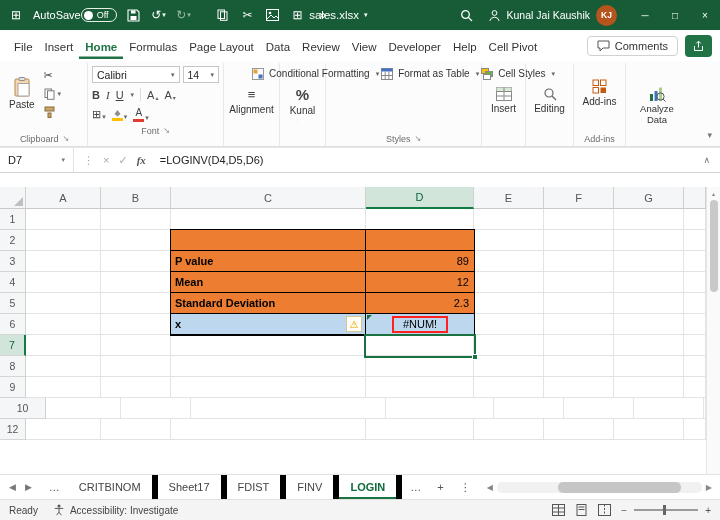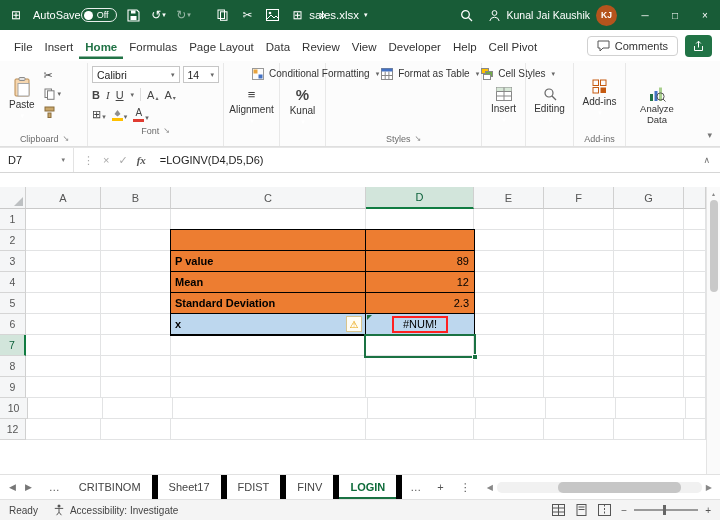--- a/index.html
+++ b/index.html
@@ -634,21 +634,21 @@
             <div class="cell" style="width: 75px;"></div>
             <div class="cell" style="width: 70px;"></div>
             <div class="cell" style="width: 195px;"></div>
             <div class="cell" style="width: 108px;"></div>
             <div class="cell" style="width: 70px;"></div>
             <div class="cell" style="width: 70px;"></div>
             <div class="cell" style="width: 70px;"></div>
             <div class="cell" style="flex: 1 1 0%;"></div>
           </div>
           <div class="grow">
-            <div class="rh" style="width: 28px;">
+            <div class="rh" style="width: 46px;">
               <span>10</span>
             </div>
             <div class="cell" style="width: 75px;"></div>
             <div class="cell" style="width: 70px;"></div>
             <div class="cell" style="width: 195px;"></div>
             <div class="cell" style="width: 108px;"></div>
             <div class="cell" style="width: 70px;"></div>
             <div class="cell" style="width: 70px;"></div>
             <div class="cell" style="width: 70px;"></div>
             <div class="cell" style="flex: 1 1 0%;"></div>

